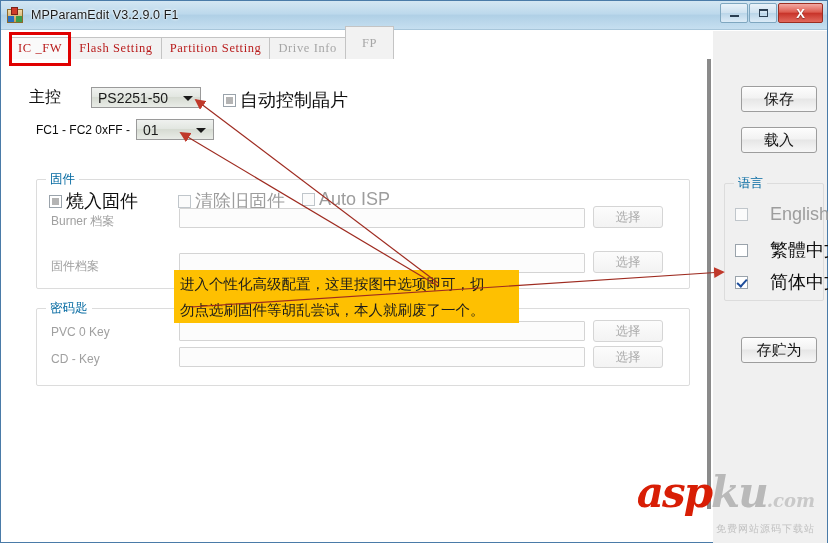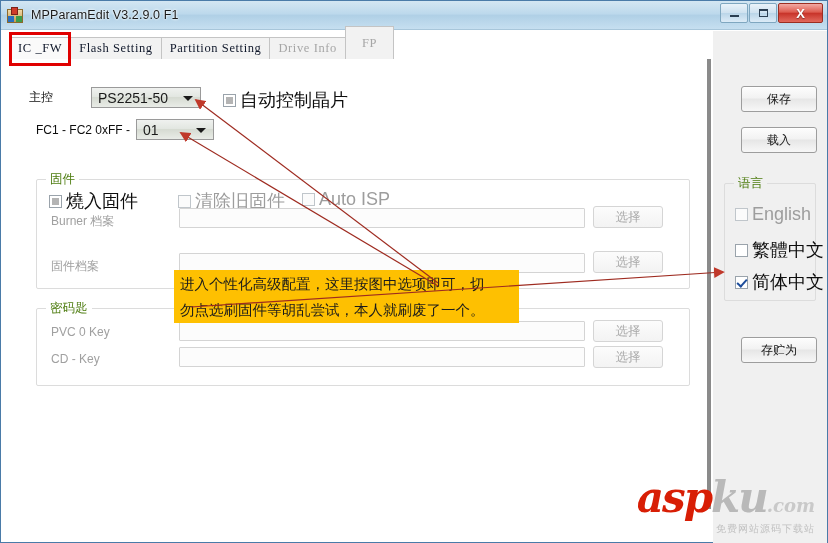--- a/index.html
+++ b/index.html
@@ -75,21 +75,21 @@
     position: absolute; left: 8px; top: 36px; width: 700px; height: 23px;
     border-bottom: 1px solid #b8b8b8;
     display: flex; align-items: flex-end;
   }
   .tab {
     height: 22px;
     padding: 0 8px;
     display: flex; align-items: center; justify-content: center;
     font-family: "Liberation Serif", "DejaVu Serif", serif;
     font-size: 12.5px;
-    color: #0f172a;
+    color: #b91c1c;
     background: #f2f2f2;
     border: 1px solid #c4c4c4;
     border-bottom: none;
     margin-right: -1px;
     white-space: nowrap;
     letter-spacing: 0.6px;
   }
   .tab.selected {
     background: #fafafa;
     position: relative; z-index: 3;
@@ -110,21 +110,21 @@
     background: #ffffff;
     border-right: 2px solid #8a8a8a;
   }
   .vdivider {
     position: absolute; left: 708px; top: 58px; width: 2px; height: 450px;
     background: #8a8a8a;
   }
 
   
   .row-mcu { position: absolute; left: 28px; top: 86px; display: flex; align-items: center; }
-  .lbl { font-size: 12px; color: #0d0d0d; }
+  .lbl { font-size: 16px; color: #0d0d0d; }
   .lbl-mcu { width: 62px; }
   .combo {
     position: relative; height: 21px;
     border: 1px solid #9a9a9a;
     background: linear-gradient(to bottom, #eff1ef 0%, #e2e6e0 48%, #d6dbd2 50%, #e9ece7 100%);
     display: flex; align-items: center;
     font-size: 14px; color: #1a1a1a;
     padding-left: 6px;
   }
   .combo .arrow {
@@ -168,21 +168,21 @@
 
   
   .group {
     position: absolute;
     border: 1px solid #dcdcdc;
     border-radius: 2px;
   }
   .group > .legend {
     position: absolute; top: -9px; left: 9px;
     background: #ffffff; padding: 0 4px;
-    font-size: 12.5px; color: #4d7c0f;
+    font-size: 12.5px; color: #0369a1;
   }
   .group-fw { left: 35px; top: 178px; width: 654px; height: 110px; }
   .group-key { left: 35px; top: 307px; width: 654px; height: 78px; }
 
   .fld-label {
     position: absolute; font-size: 12px; color: #a0a0a0;
     white-space: nowrap;
   }
   .txtbox {
     position: absolute; height: 20px;
@@ -195,35 +195,35 @@
     color: #a8a8a8; font-size: 12.5px;
     display: flex; align-items: center; justify-content: center;
   }
 
   
   .side { position: absolute; left: 712px; top: 30px; width: 114px; height: 512px; background: #f0f0f0; }
   .btn {
     position: absolute; width: 76px; height: 26px;
     border: 1px solid #9d9d9d; border-radius: 3px;
     background: linear-gradient(to bottom, #fdfdfd 0%, #f2f2f2 46%, #e6e6e6 50%, #f7f7f7 100%);
-    color: #141414; font-size: 12px;
+    color: #141414; font-size: 15px;
     display: flex; align-items: center; justify-content: center;
     box-shadow: 0 1px 0 rgba(255,255,255,.7) inset;
   }
   .btn-save   { left: 740px; top: 85px; }
   .btn-load   { left: 740px; top: 126px; }
   .btn-saveas { left: 740px; top: 336px; }
   .btn-cancel { left: 740px; top: 374px; }
 
   .group-lang {
-    left: 723px; top: 182px; width: 92px; height: 118px;
+    left: 723px; top: 182px; width: 100px; height: 118px;
     background: #f0f0f0;
   }
   .group-lang > .legend { background: #f0f0f0; }
-  .lang-item { position: absolute; left: 10px; }
+  .lang-item { position: absolute; left: 10px; gap: 18px; }
 
   
   .note {
     position: absolute; left: 173px; top: 269px; width: 345px; height: 53px;
     background: #fec001;
     color: #1b1b1b;
     font-size: 14.5px;
     line-height: 26px;
     padding: 1px 4px 0 6px;
     white-space: nowrap;
@@ -235,21 +235,21 @@
   }
 
   
   .watermark {
     position: absolute; right: 12px; bottom: 6px;
     text-align: right; z-index: 30;
   }
   .wm-main {
     font-family: "DejaVu Serif", "Liberation Serif", serif;
     font-size: 42px; font-weight: bold; font-style: italic;
-    line-height: 44px; letter-spacing: -2px;
+    line-height: 55px; letter-spacing: -2px;
   }
   .wm-asp { color: #d81e05; }
   .wm-ku  { color: #b9b9b9; }
   .wm-com { color: #c9c9c9; font-size: 18px; letter-spacing: 0; }
   .wm-sub {
     font-size: 10px; color: #c2c2c2; letter-spacing: 1px; margin-top: -6px;
   }
 </style>
 </head>
 <body>

